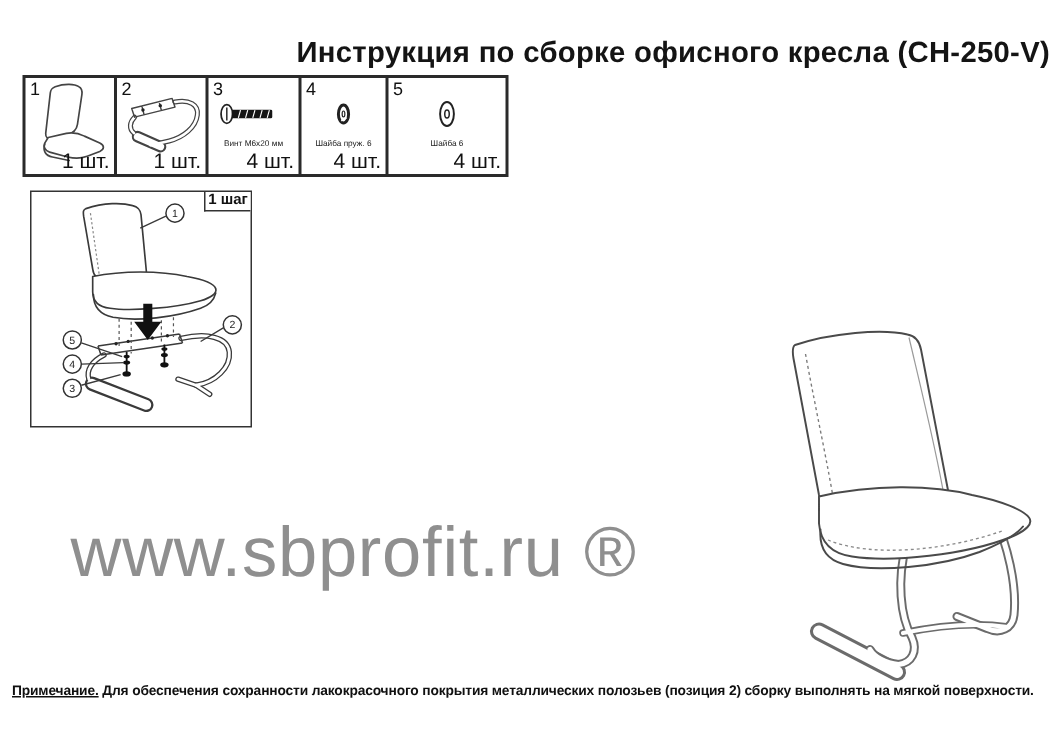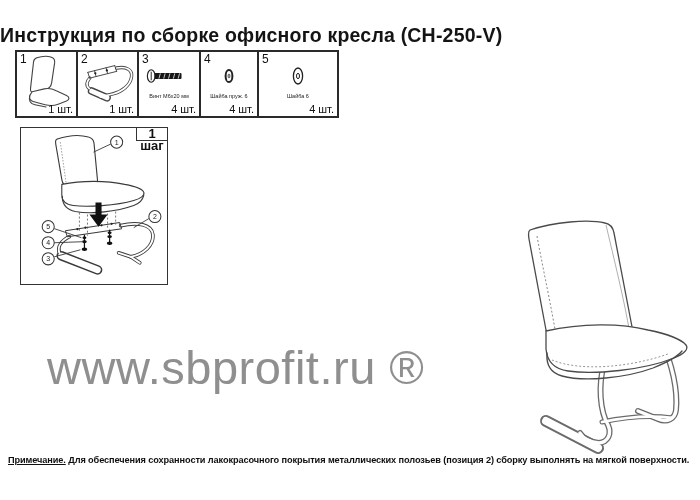--- a/index.html
+++ b/index.html
@@ -1,41 +1,41 @@
 <!DOCTYPE html>
 <html><head>
 <meta charset="utf-8">
 <style>
   html,body{margin:0;padding:0;}
   body{width:700px;height:500px;position:relative;background:#ffffff;
        font-family:"Liberation Sans",sans-serif;color:#111;overflow:hidden;}
 
-  .title{position:absolute;top:11px;left:0;width:700px;text-align:left;
+  .title{position:absolute;top:11px;left:0;width:700px;text-align:right;
          font-size:19.5px;font-weight:bold;letter-spacing:.2px;color:#141414;}
 
   
   .parts-table{position:absolute;left:15px;top:50px;width:324px;height:68px;
                display:flex;border:2px solid #2a2a2a;box-sizing:border-box;background:#fff;}
   .pcell{position:relative;border-right:2px solid #2a2a2a;box-sizing:border-box;}
   .pcell:last-child{border-right:none;flex:1;}
   .c1{width:61px}.c2{width:61px}.c3{width:62px}.c4{width:58px}
   .cell-num{position:absolute;top:1px;left:3px;font-size:12px;line-height:12px;}
-  .cell-qty{position:absolute;bottom:1px;right:3px;font-size:11px;}
+  .cell-qty{position:absolute;bottom:1px;right:3px;font-size:14px;}
   .cell-label{position:absolute;bottom:17px;left:0;width:100%;text-align:center;
               font-size:5.5px;color:#222;white-space:nowrap;}
   .cell-icon{position:absolute;left:0;right:0;top:8px;bottom:14px;
              display:flex;align-items:center;justify-content:center;}
   .cell-icon.hw{top:10px;bottom:26px;}
 
   
   .step-box{position:absolute;left:20px;top:127px;width:148px;height:158px;
             border:1.5px solid #333;box-sizing:border-box;background:#fff;}
   .step-label{position:absolute;top:0;right:0;width:30px;height:12px;
               border-left:1px solid #333;border-bottom:1px solid #333;
-              font-size:13px;font-weight:bold;text-align:center;line-height:12px;background:#fff;}
+              font-size:10px;font-weight:bold;text-align:center;line-height:12px;background:#fff;}
   .step-box svg{position:absolute;left:0;top:0;width:100%;height:100%;}
 
   .watermark{position:absolute;left:47px;top:340px;font-size:47px;color:#8f8f8f;
              letter-spacing:.5px;white-space:nowrap;}
 
   .big-chair{position:absolute;left:486px;top:214px;width:206px;height:250px;}
 
   .note{position:absolute;left:8px;top:455px;width:632px;font-size:9.2px;
         font-weight:bold;white-space:nowrap;letter-spacing:-.1px;color:#101010;}
   .note-lead{text-decoration:underline;}

